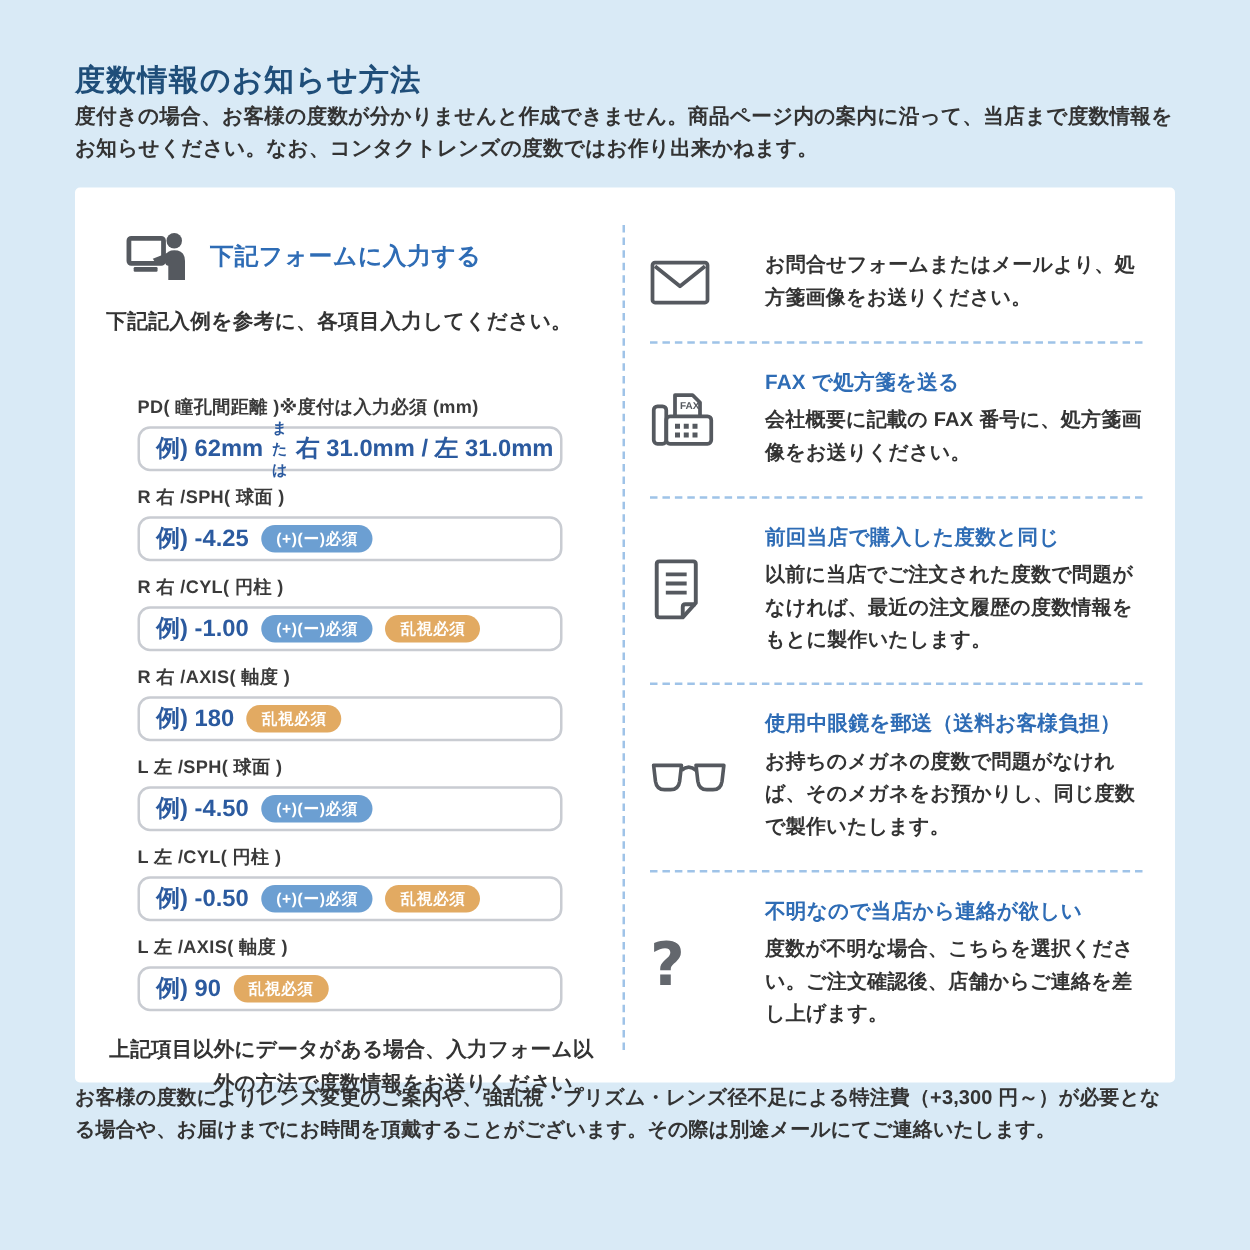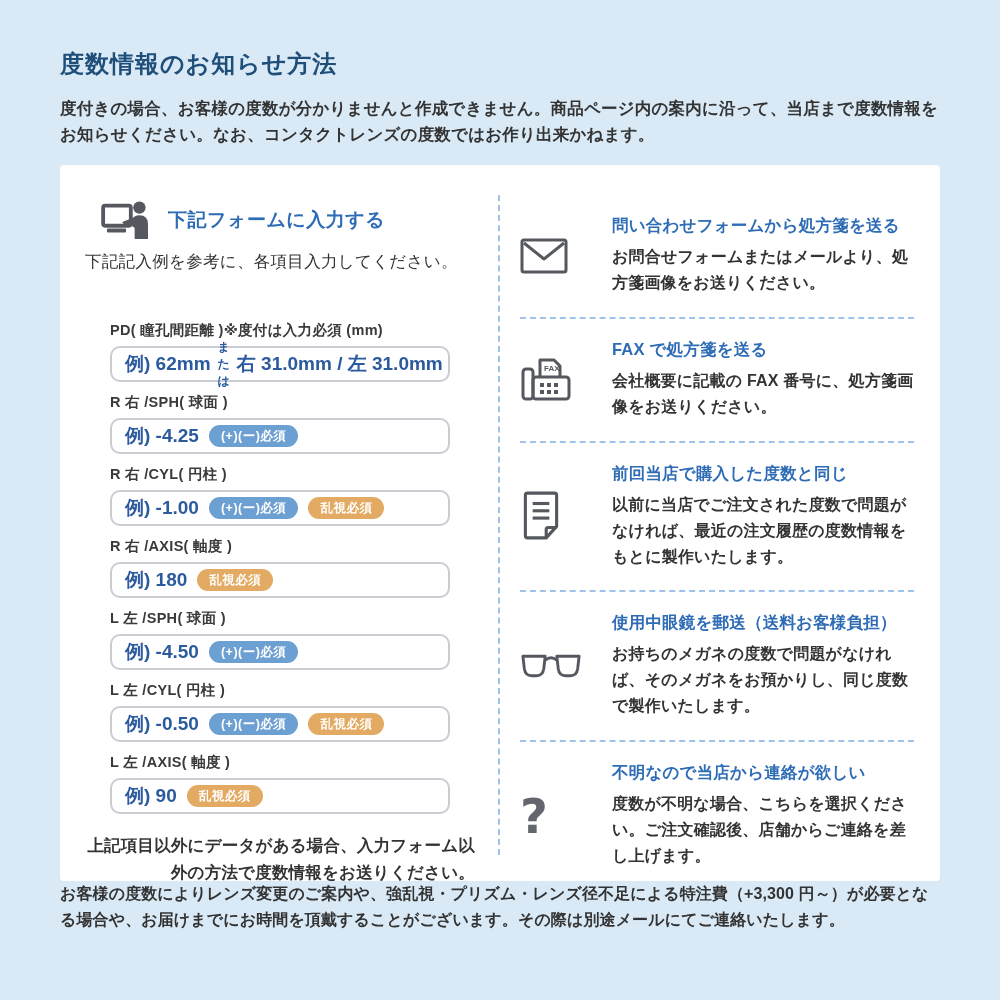--- a/index.html
+++ b/index.html
@@ -13,36 +13,36 @@
     background:var(--background);
     font-family:"Liberation Sans","DejaVu Sans",sans-serif;
     color:var(--text);
     overflow:hidden;
   }
   .page{width:1000px;height:1000px;padding:48px 60px 0 60px;}
   .page-title{
     color:var(--heading);font-size:24px;font-weight:bold;letter-spacing:1px;
   }
   .intro{
-    margin-top:16px;font-size:16.5px;font-weight:600;line-height:1.55;letter-spacing:.2px;
+    margin-top:1px;font-size:16.5px;font-weight:600;line-height:1.55;letter-spacing:.2px;
   }
   .card{
     margin-top:18px;background:var(--card);border-radius:4px;
     display:flex;align-items:stretch;height:716px;
     padding:30px 4px 26px 0;
   }
   
   .col-left{
     width:440px;flex:0 0 440px;
     border-right:2px dashed var(--divider);
     padding:4px 0 0 0;
   }
   .left-header{display:flex;align-items:center;gap:14px;margin-left:40px;}
   .left-header .hd-title{color:var(--accent-blue);font-size:19px;font-weight:bold;letter-spacing:.5px;}
-  .left-instruction{margin:10px 0 20px 25px;font-size:16.5px;font-weight:400;letter-spacing:.3px;}
+  .left-instruction{margin:20px 0 20px 25px;font-size:16.5px;font-weight:700;letter-spacing:.3px;}
   .form-area{margin-left:50px;width:340px;margin-top:48px;}
   .field-label{font-size:14.5px;font-weight:bold;color:#3a3a3a;margin-bottom:6px;letter-spacing:.3px;}
   .field-box{
     height:36px;border:2px solid var(--box-border);border-radius:10px;background:#fff;
     display:flex;align-items:center;gap:10px;padding:0 10px 0 13px;margin-bottom:11px;
   }
   .example{color:var(--example-text);font-size:19px;font-weight:bold;white-space:nowrap;}
   .example-small{color:var(--example-text);font-size:12px;font-weight:bold;margin:0 -3px;}
   .badge{
     display:inline-flex;align-items:center;justify-content:center;
@@ -165,21 +165,20 @@
     <div class="col-right">
 
       <div class="method">
         <div class="method-icon">
           <svg width="48" height="36" viewBox="0 0 48 36">
             <rect x="2" y="2" width="44" height="32" rx="2" fill="none" stroke="#55595f" stroke-width="3"></rect>
             <path d="M4 5 L24 21 L44 5" fill="none" stroke="#55595f" stroke-width="3" stroke-linejoin="round"></path>
           </svg>
         </div>
         <div class="method-text">
-          <div class="method-title">問い合わせフォームから処方箋を送る</div>
           <div class="method-body">お問合せフォームまたはメールより、処方箋画像をお送りください。</div>
         </div>
       </div>
 
       <div class="method">
         <div class="method-icon">
           <svg width="52" height="48" viewBox="0 0 52 48">
             <path d="M20 22 V5 h14 l6 6 v11" fill="none" stroke="#55595f" stroke-width="3" stroke-linejoin="round"></path>
             <text x="24" y="16" font-size="8" font-weight="bold" fill="#55595f">FAX</text>
             <rect x="3" y="14" width="10" height="30" rx="3" fill="none" stroke="#55595f" stroke-width="3"></rect>

